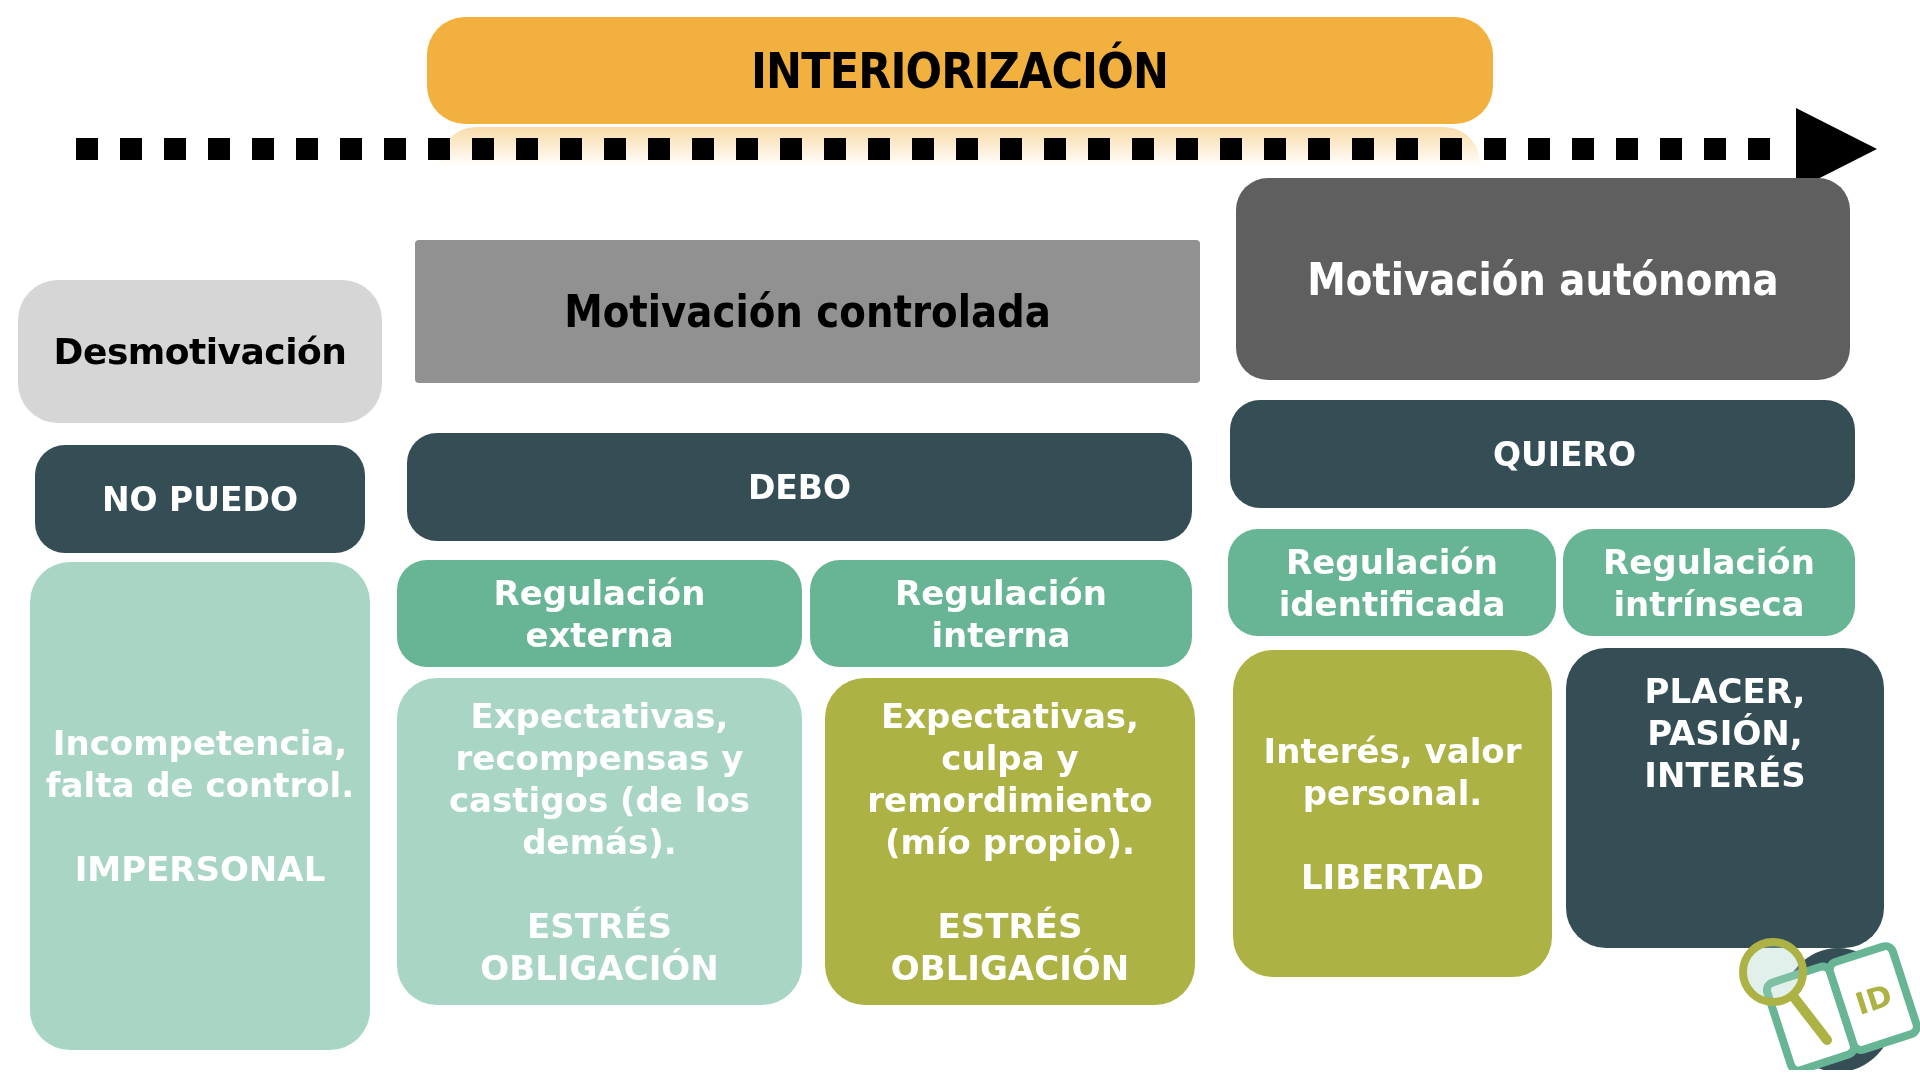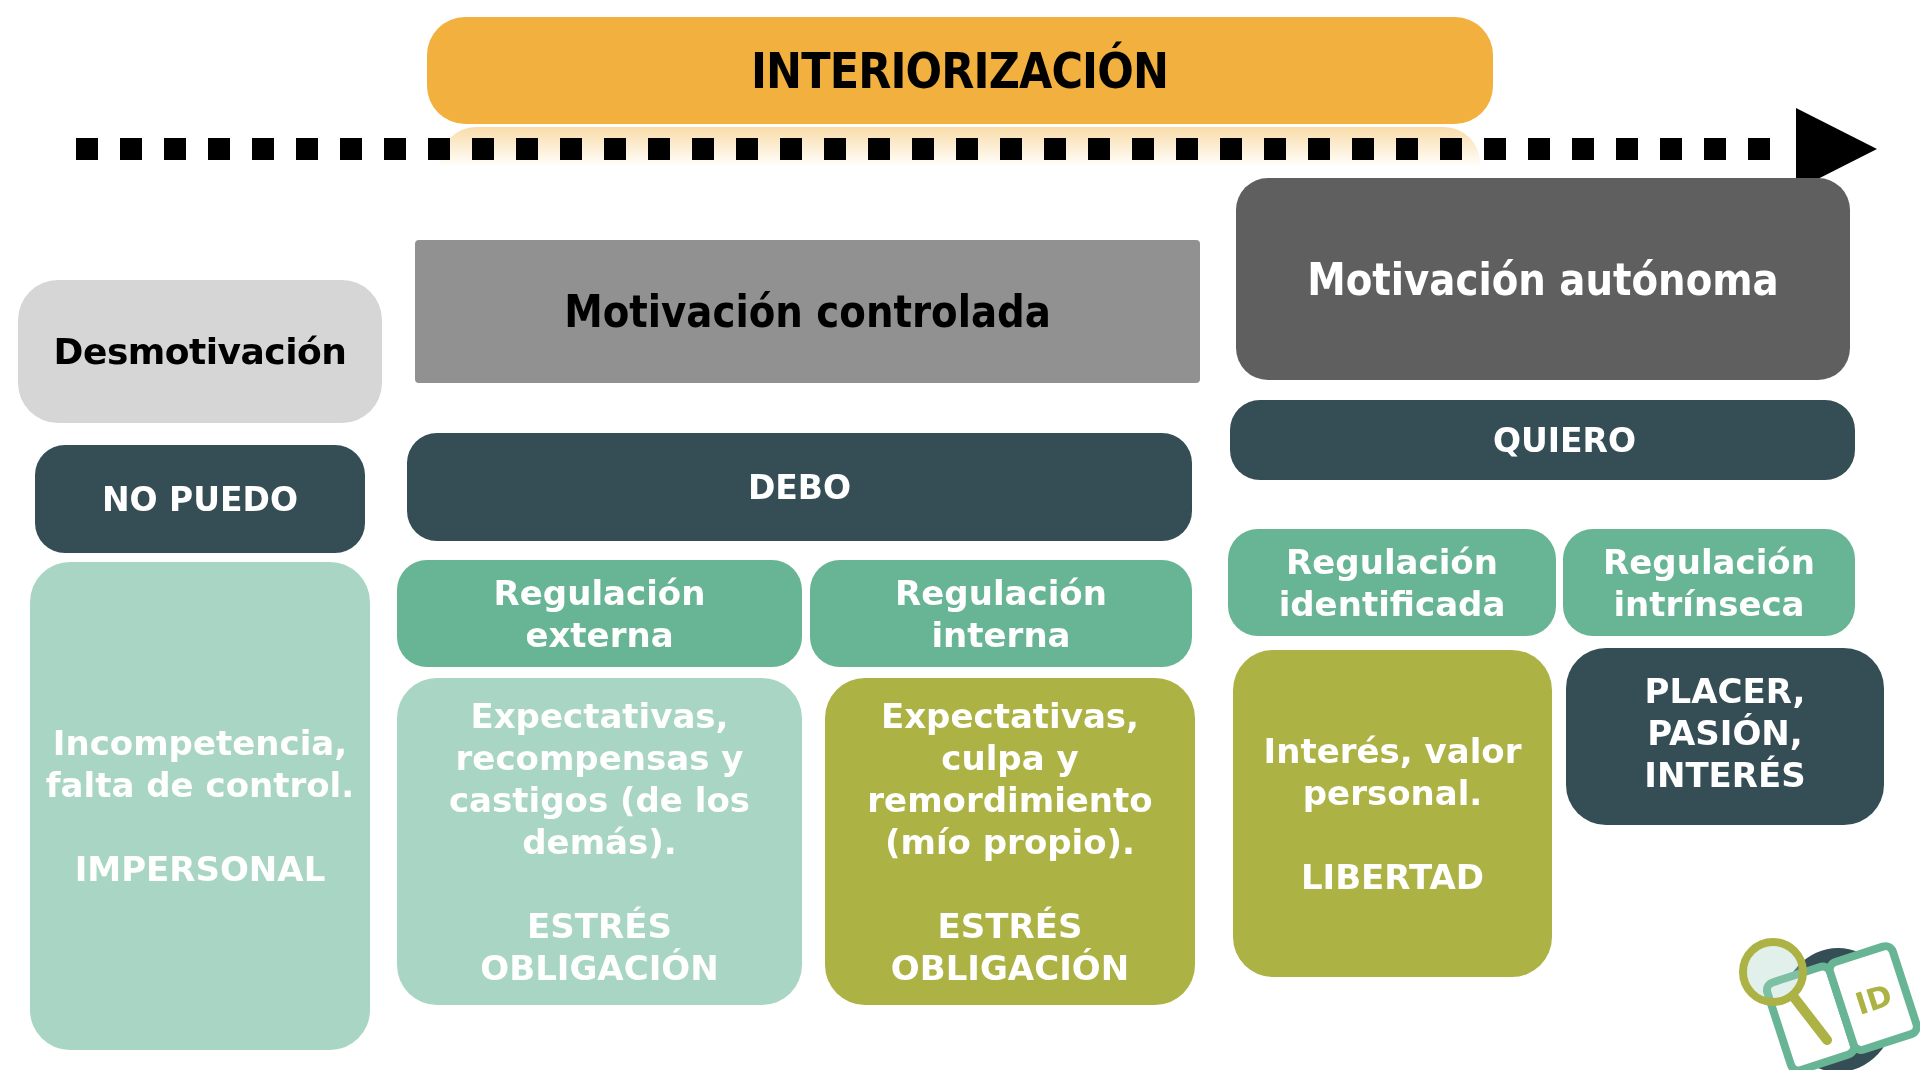--- a/index.html
+++ b/index.html
@@ -124,38 +124,38 @@
 remordimiento
 (mío propio).
 
 ESTRÉS
 OBLIGACIÓN</span>
 </div>
 
 <div class="box h-gray-dark" style="left:1236px;top:178px;width:614px;height:202px;">
   <span class="h-label">Motivación autónoma</span>
 </div>
-<div class="box teal" style="left:1230px;top:400px;width:625px;height:80px;padding-left:44px;">
+<div class="box teal" style="left:1230px;top:400px;width:625px;height:108px;padding-left:44px;">
   <span>QUIERO</span>
 </div>
 <div class="box green" style="left:1228px;top:529px;width:328px;height:107px;">
   <span class="multi">Regulación
 identificada</span>
 </div>
 <div class="box green" style="left:1563px;top:529px;width:292px;height:107px;">
   <span class="multi">Regulación
 intrínseca</span>
 </div>
 <div class="box olive" style="left:1233px;top:650px;width:319px;height:327px;">
   <span class="multi">Interés, valor
 personal.
 
 LIBERTAD</span>
 </div>
-<div class="box darkbox" style="left:1566px;top:648px;width:318px;height:177px;">
+<div class="box darkbox" style="left:1566px;top:648px;width:318px;height:300px;">
   <span class="multi">PLACER,
 PASIÓN,
 INTERÉS</span>
 </div>
 
 <div class="abs logo">
   <svg width="185" height="140" viewBox="0 0 185 140">
     <ellipse cx="103" cy="80" rx="57" ry="62" fill="#354E56"></ellipse>
     <g transform="rotate(-18 100 70)">
       <rect x="38" y="34" width="66" height="92" rx="8" fill="#ffffff" stroke="#67B594" stroke-width="8"></rect>

